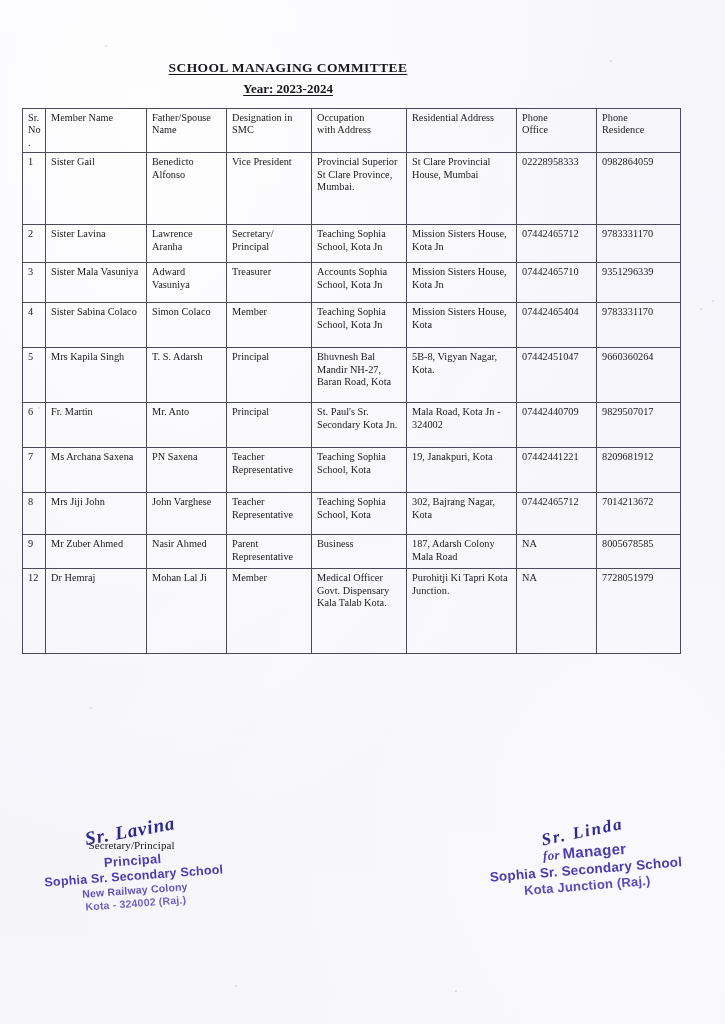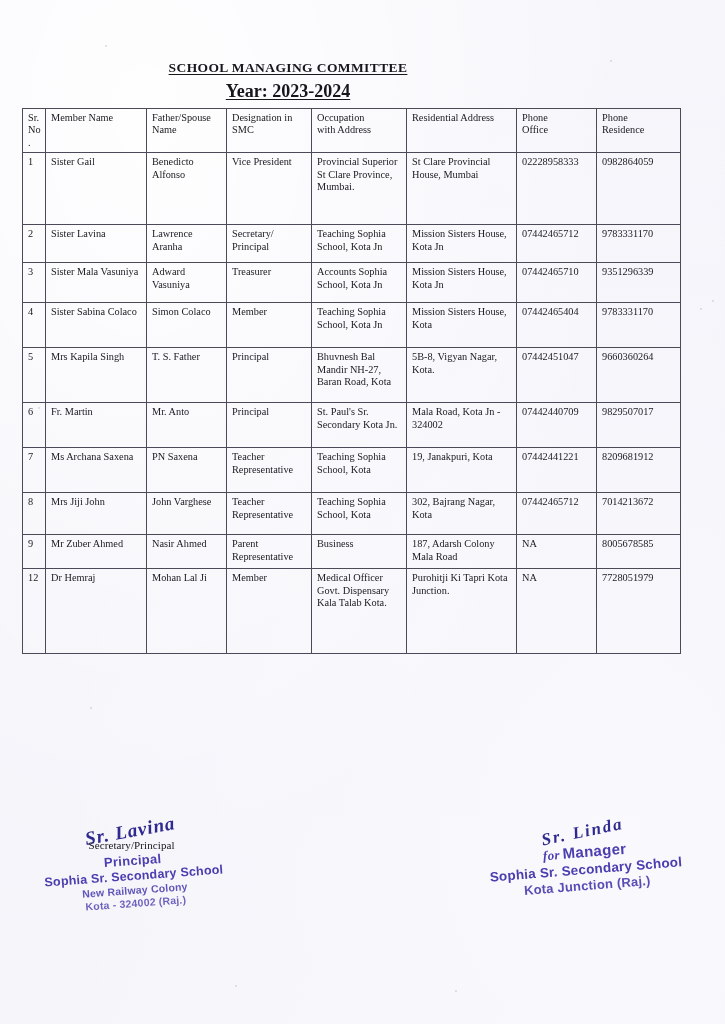--- a/index.html
+++ b/index.html
@@ -46,21 +46,21 @@
     letter-spacing: 0.4px;
     color: #16161c;
     text-decoration: underline;
     text-underline-offset: 2px;
     display: inline-block;
     font-variant: small-caps;
     text-transform: uppercase;
   }
   .doc-year {
     font-family: "Liberation Serif", serif;
-    font-size: 18px;
+    font-size: 13px;
     font-weight: bold;
     color: #16161c;
     text-decoration: underline;
     text-underline-offset: 2px;
     display: inline-block;
     margin-top: 5px;
   }
 
   table.smc {
     position: absolute;
@@ -281,21 +281,21 @@
         <td>Simon Colaco</td>
         <td>Member</td>
         <td>Teaching Sophia School, Kota Jn</td>
         <td>Mission Sisters House, Kota</td>
         <td>07442465404</td>
         <td>9783331170</td>
       </tr>
       <tr style="height: 55px;">
         <td class="sr">5</td>
         <td>Mrs Kapila Singh</td>
-        <td>T. S. Father</td>
+        <td>T. S. Adarsh</td>
         <td>Principal</td>
         <td>Bhuvnesh Bal Mandir NH-27, Baran Road, Kota</td>
         <td>5B-8, Vigyan Nagar, Kota.</td>
         <td>07442451047</td>
         <td>9660360264</td>
       </tr>
       <tr style="height: 45px;">
         <td class="sr">6</td>
         <td>Fr. Martin</td>
         <td>Mr. Anto</td>

